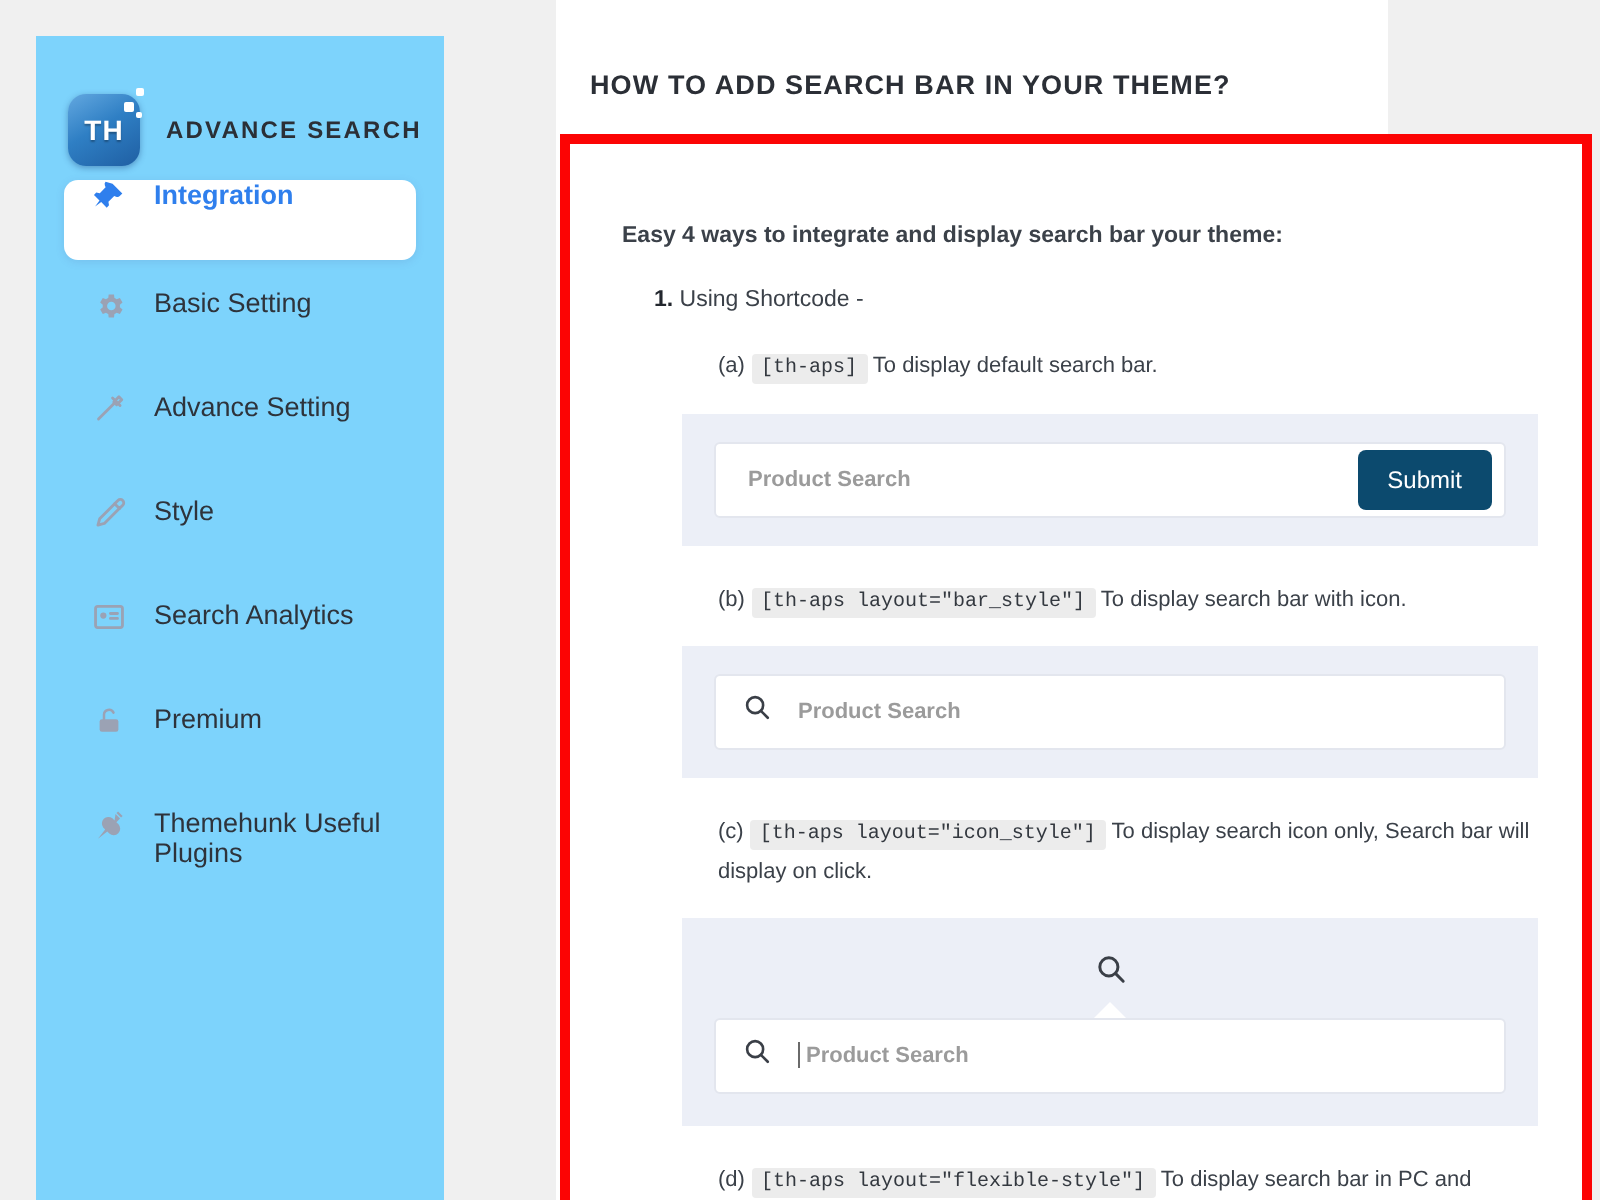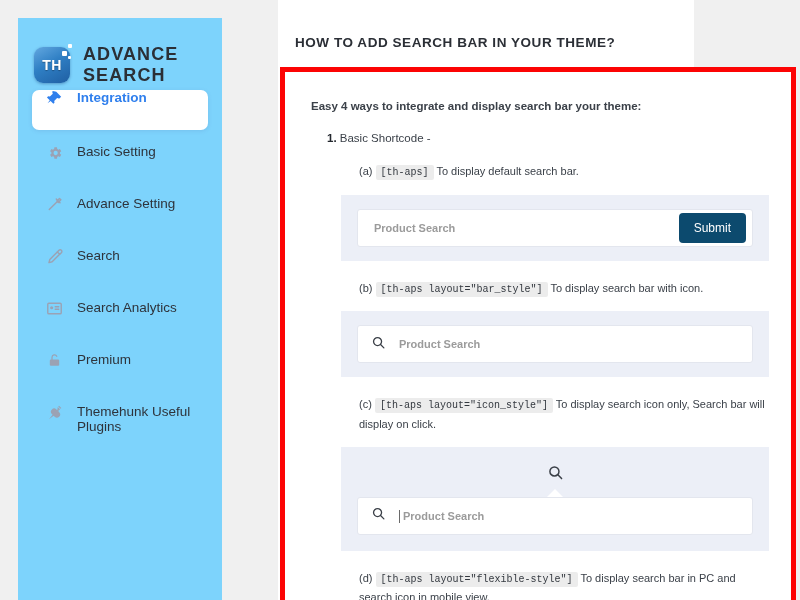--- a/index.html
+++ b/index.html
@@ -59,21 +59,21 @@
   .brand-logo .sq {
     position: absolute;
     background: #ffffff;
     border-radius: 1px;
   }
   .brand-logo .sq1 { width: 4px; height: 4px; right: -2px; top: -3px; }
   .brand-logo .sq2 { width: 5px; height: 5px; right: 3px; top: 4px; }
   .brand-logo .sq3 { width: 3px; height: 3px; right: -1px; top: 9px; }
 
   .brand-title {
-    font-size: 18px;
+    font-size: 12px;
     font-weight: bold;
     color: #2b2f36;
     letter-spacing: 1.1px;
   }
 
   .nav { padding: 0 14px; }
 
   .nav-item {
     display: flex;
     align-items: flex-start;
@@ -139,20 +139,21 @@
 
   .content {
     padding: 28px 22px 0 26px;
   }
 
   .intro {
     font-size: 11.5px;
     color: #3b4149;
     font-weight: bold;
     margin-bottom: 20px;
+    margin-top: 12px;
   }
 
   .step {
     font-size: 11.5px;
     color: #3b4149;
     margin-left: 16px;
     margin-bottom: 18px;
   }
   .step b { color: #23272e; }
 
@@ -289,21 +290,21 @@
       <span class="nav-label">Advance Setting</span>
     </div>
 
     <div class="nav-item">
       <span class="nav-icon">
         <svg width="17" height="17" viewBox="0 0 24 24" fill="none" stroke="#9ba2b4" stroke-width="2" stroke-linecap="round" stroke-linejoin="round">
           <path d="M18.3 3.2a2.4 2.4 0 0 1 3.4 3.4l-2.3 2.3-3.4-3.4z"></path>
           <path d="M16 5.5 5.4 16.1 4.2 20.6l4.5-1.2L19.3 8.8"></path>
         </svg>
       </span>
-      <span class="nav-label">Search</span>
+      <span class="nav-label">Style</span>
     </div>
 
     <div class="nav-item">
       <span class="nav-icon">
         <svg width="17" height="17" viewBox="0 0 24 24" fill="none" stroke="#9ba2b4" stroke-width="2">
           <rect x="2.5" y="4.5" width="19" height="15" rx="1.6"></rect>
           <circle cx="8" cy="11" r="2.2" fill="#9ba2b4" stroke="none"></circle>
           <path d="M13 9.5h5M13 13h5" stroke-linecap="round"></path>
         </svg>
       </span>
@@ -337,21 +338,21 @@
 
   <div class="page-title">HOW TO ADD SEARCH BAR IN YOUR THEME?</div>
 
   <div class="red-box">
     <div class="content">
 
       <div class="intro">Easy 4 ways to integrate and display search bar your theme:</div>
 
       <div class="step">
         <b>1.</b>
-        <span>Basic Shortcode -</span>
+        <span>Using Shortcode -</span>
       </div>
 
       <div class="sub">
         <span class="mark">(a)</span>
         <code class="shortcode">[th-aps]</code>
         <span>To display default search bar.</span>
       </div>
       <div class="preview">
         <div class="field">
           <span class="ph">Product Search</span>

